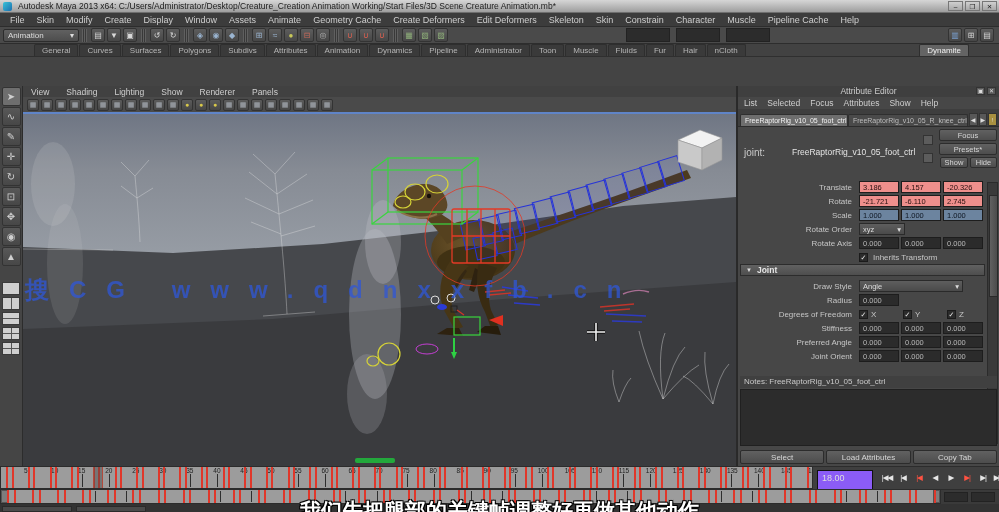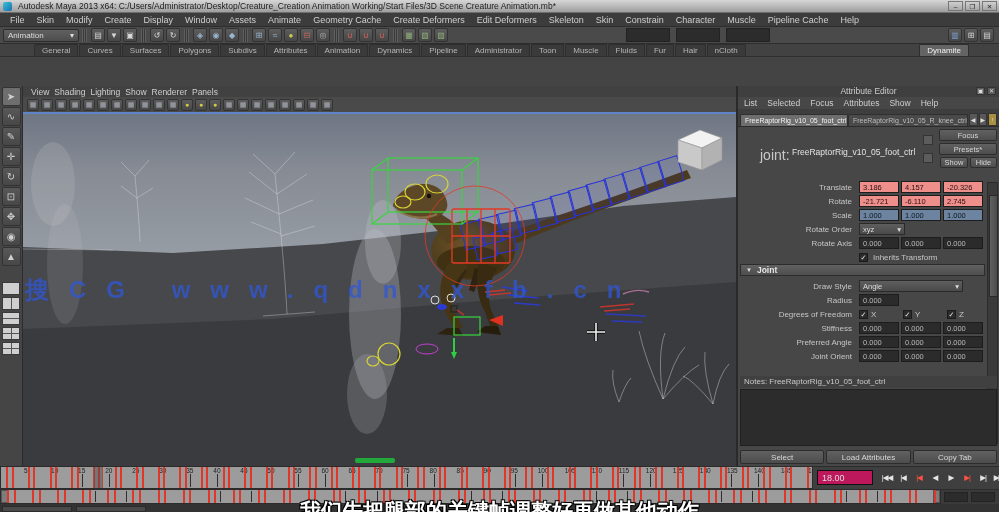--- a/index.html
+++ b/index.html
@@ -64,21 +64,21 @@
     text-align:center;box-sizing:border-box;}
   .tool.active{background:#6e6e6e;}
   .layouts{margin-top:16px;}
   .layout-btn{width:18px;height:13px;margin:2px auto;background:#cfcfcf;border:1px solid #3a3a3a;
     box-sizing:border-box;position:relative;}
   .layout-btn .vline{position:absolute;left:48%;top:0;bottom:0;width:1px;background:#555;}
   .layout-btn .hline{position:absolute;top:48%;left:0;right:0;height:1px;background:#555;}
 
   
   .viewport{position:absolute;left:23px;top:86px;width:713px;height:380px;background:#454545;}
-  .vp-menus{height:11px;display:flex;gap:5px;padding-left:8px;font-size:8.5px;color:#cfcfcf;
+  .vp-menus{height:11px;display:flex;gap:17px;padding-left:8px;font-size:8.5px;color:#cfcfcf;
     background:#414141;align-items:center;}
   .vp-toolbar{height:15px;background:#4a4a4a;display:flex;gap:2px;padding-left:4px;align-items:center;}
   .vp-icon{width:12px;height:12px;border-radius:2px;border:1px solid #333;box-sizing:border-box;
     background:linear-gradient(#5c5c5c,#464646);font-size:7px;line-height:10px;text-align:center;color:#a8aeb6;}
   .vp-scene{position:absolute;left:0;top:26px;width:713px;height:354px;overflow:hidden;
     border-top:2px solid #5f84c8;box-sizing:border-box;}
   .watermark{position:absolute;left:2px;top:160px;font-size:24px;font-weight:bold;letter-spacing:20px;
     color:#2f57d8;opacity:.75;white-space:nowrap;}
   .vp-progress{position:absolute;left:332px;top:344px;width:40px;height:5px;background:#23a83c;border-radius:2px;}
 
@@ -93,21 +93,21 @@
   .ae-menus{height:12px;display:flex;gap:10px;padding-left:6px;font-size:8.5px;color:#cfcfcf;align-items:center;}
   .ae-tabs{height:18px;background:#3e3e3e;display:flex;align-items:flex-end;padding:1px 2px 0 2px;
     border-bottom:1px solid #2c2c2c;box-sizing:border-box;}
   .ae-tab{font-size:7px;padding:2px 4px;color:#bdbdbd;background:#4a4a4a;border:1px solid #2f2f2f;
     border-bottom:none;white-space:nowrap;overflow:hidden;max-width:112px;border-radius:2px 2px 0 0;}
   .ae-tab.active{background:#6e6e6e;color:#f2f2f2;}
   .ae-tab-btn{width:9px;height:13px;margin-left:1px;background:#585858;border:1px solid #333;
     font-size:6px;line-height:12px;text-align:center;color:#ddd;box-sizing:border-box;}
   .ae-tab-btn.warn{background:#a89040;}
   .ae-node{position:relative;height:51px;}
-  .ae-nodetype{position:absolute;left:22px;top:20px;font-size:14px;color:#c9c9c9;}
+  .ae-nodetype{position:absolute;left:6px;top:20px;font-size:10px;color:#c9c9c9;}
   .ae-nodename{position:absolute;left:54px;top:20px;font-size:8.5px;color:#e4e4e4;}
   .ae-mini{position:absolute;width:10px;height:10px;background:#5c5c5c;border:1px solid #333;box-sizing:border-box;}
   .ae-btn{position:absolute;background:linear-gradient(#616161,#4d4d4d);border:1px solid #2d2d2d;
     border-radius:2px;font-size:7.5px;color:#d6d6d6;text-align:center;box-sizing:border-box;}
   .ae-sections{position:absolute;left:2px;top:94px;right:14px;}
   .ae-section{height:12px;background:linear-gradient(#616161,#4e4e4e);border:1px solid #2c2c2c;
     margin-bottom:3px;display:flex;align-items:center;font-size:8.5px;color:#e6e6e6;font-weight:bold;box-sizing:border-box;}
   .ae-section .arrow{font-size:6px;margin:0 5px;color:#ddd;}
   .ae-row{display:flex;align-items:center;height:14px;}
   .ae-label{width:112px;text-align:right;padding-right:7px;font-size:8px;color:#c6c6c6;
@@ -140,21 +140,21 @@
   
   .timeslider{position:absolute;left:0;top:466px;width:813px;height:23px;background:#9c9c9c;
     border:1px solid #2c2c2c;box-sizing:border-box;overflow:hidden;}
   .ts-num{position:absolute;top:0;font-size:6.5px;color:#1e1e1e;}
   .ts-tick{position:absolute;bottom:1px;width:1px;height:13px;background:#2e2e2e;}
   .ts-key{position:absolute;top:0;bottom:0;width:2px;background:#e0372a;}
   .ts-marker{position:absolute;top:0;bottom:0;width:10px;background:rgba(70,70,70,.45);
     border-left:1px solid #b04a3c;border-right:1px solid #b04a3c;box-sizing:border-box;}
   .playback-area{position:absolute;left:813px;top:466px;width:186px;height:23px;background:#3f3f3f;
     border-top:1px solid #2c2c2c;box-sizing:border-box;}
-  .timefield{position:absolute;left:4px;top:3px;width:56px;height:15px;background:#be185d;border:1px solid #111;
+  .timefield{position:absolute;left:4px;top:3px;width:56px;height:32px;background:#8b5cf6;border:1px solid #111;
     color:#ddd;font-size:9px;line-height:14px;padding-left:4px;box-sizing:border-box;}
   .transport{position:absolute;left:66px;top:2px;display:flex;gap:0px;}
   .pb-btn{min-width:14px;height:17px;color:#e6e6e6;font-size:7.5px;line-height:17px;text-align:center;
     letter-spacing:-1px;padding:0 1px;}
   .pb-btn.accent{color:#ff5242;}
   .rangeslider{position:absolute;left:0;top:489px;width:941px;height:15px;background:#9c9c9c;
     border:1px solid #2c2c2c;box-sizing:border-box;overflow:hidden;}
   .rs-handle{position:absolute;top:0;bottom:0;width:7px;background:#7d7d7d;border:1px solid #555;box-sizing:border-box;}
   .range-stub{position:absolute;left:941px;top:489px;width:58px;height:15px;background:#3a3a3a;
     border-top:1px solid #2c2c2c;box-sizing:border-box;}

